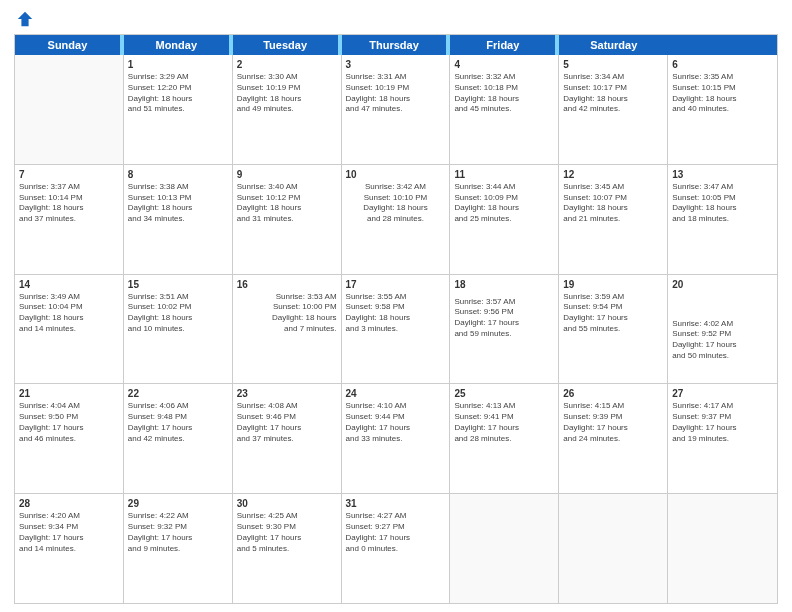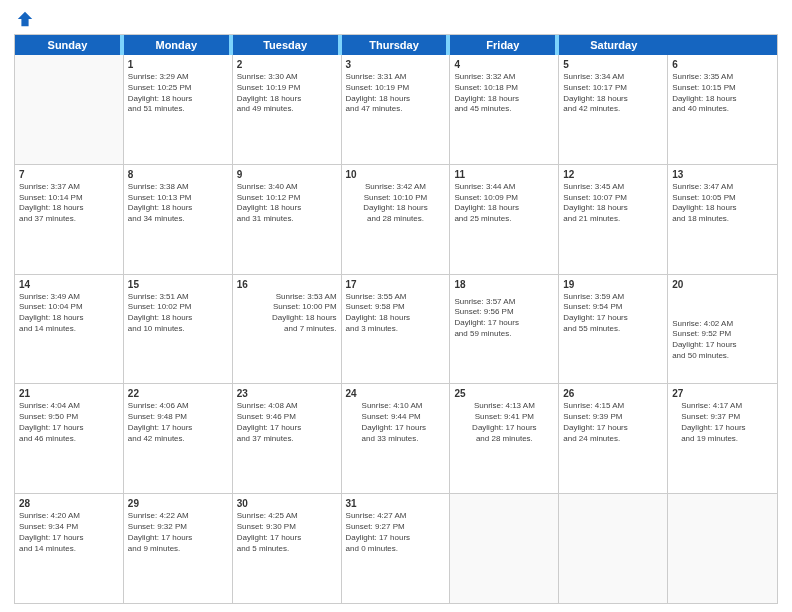--- a/index.html
+++ b/index.html
@@ -155,21 +155,21 @@
         <div class="cal-header-cell">Friday</div>
         <div class="cal-header-cell">Saturday</div>
       </div>
     <div class="cal-body">
 
     <div class="cal-row">
           <div class="cal-cell empty"></div>
           <div class="cal-cell">
             <span class="day-number">1</span>
             <div class="cell-content" style="white-space: pre-line;">Sunrise: 3:29 AM
-Sunset: 10:25 PM
+Sunset: 12:20 PM
 Daylight: 18 hours
 and 51 minutes.</div>
           </div>
           <div class="cal-cell">
             <span class="day-number">2</span>
             <div class="cell-content" style="white-space: pre-line;">Sunrise: 3:30 AM
 Sunset: 10:19 PM
 Daylight: 18 hours
 and 49 minutes.</div>
           </div>
@@ -321,42 +321,42 @@
           </div>
           <div class="cal-cell">
             <span class="day-number">23</span>
             <div class="cell-content" style="white-space: pre-line;">Sunrise: 4:08 AM
 Sunset: 9:46 PM
 Daylight: 17 hours
 and 37 minutes.</div>
           </div>
           <div class="cal-cell">
             <span class="day-number">24</span>
-            <div class="cell-content" style="white-space: pre-line; margin-left: 16px;">Sunrise: 4:10 AM
+            <div class="cell-content" style="white-space: pre-line;">Sunrise: 4:10 AM
 Sunset: 9:44 PM
 Daylight: 17 hours
 and 33 minutes.</div>
           </div>
           <div class="cal-cell">
             <span class="day-number">25</span>
-            <div class="cell-content" style="white-space: pre-line; text-align: center;">Sunrise: 4:13 AM
+            <div class="cell-content" style="white-space: pre-line;">Sunrise: 4:13 AM
 Sunset: 9:41 PM
 Daylight: 17 hours
 and 28 minutes.</div>
           </div>
           <div class="cal-cell">
             <span class="day-number">26</span>
             <div class="cell-content" style="white-space: pre-line;">Sunrise: 4:15 AM
 Sunset: 9:39 PM
 Daylight: 17 hours
 and 24 minutes.</div>
           </div>
           <div class="cal-cell">
             <span class="day-number">27</span>
-            <div class="cell-content" style="white-space: pre-line; margin-left: 9px;">Sunrise: 4:17 AM
+            <div class="cell-content" style="white-space: pre-line;">Sunrise: 4:17 AM
 Sunset: 9:37 PM
 Daylight: 17 hours
 and 19 minutes.</div>
           </div>
         </div>
         <div class="cal-row">
           <div class="cal-cell">
             <span class="day-number">28</span>
             <div class="cell-content" style="white-space: pre-line;">Sunrise: 4:20 AM
 Sunset: 9:34 PM

